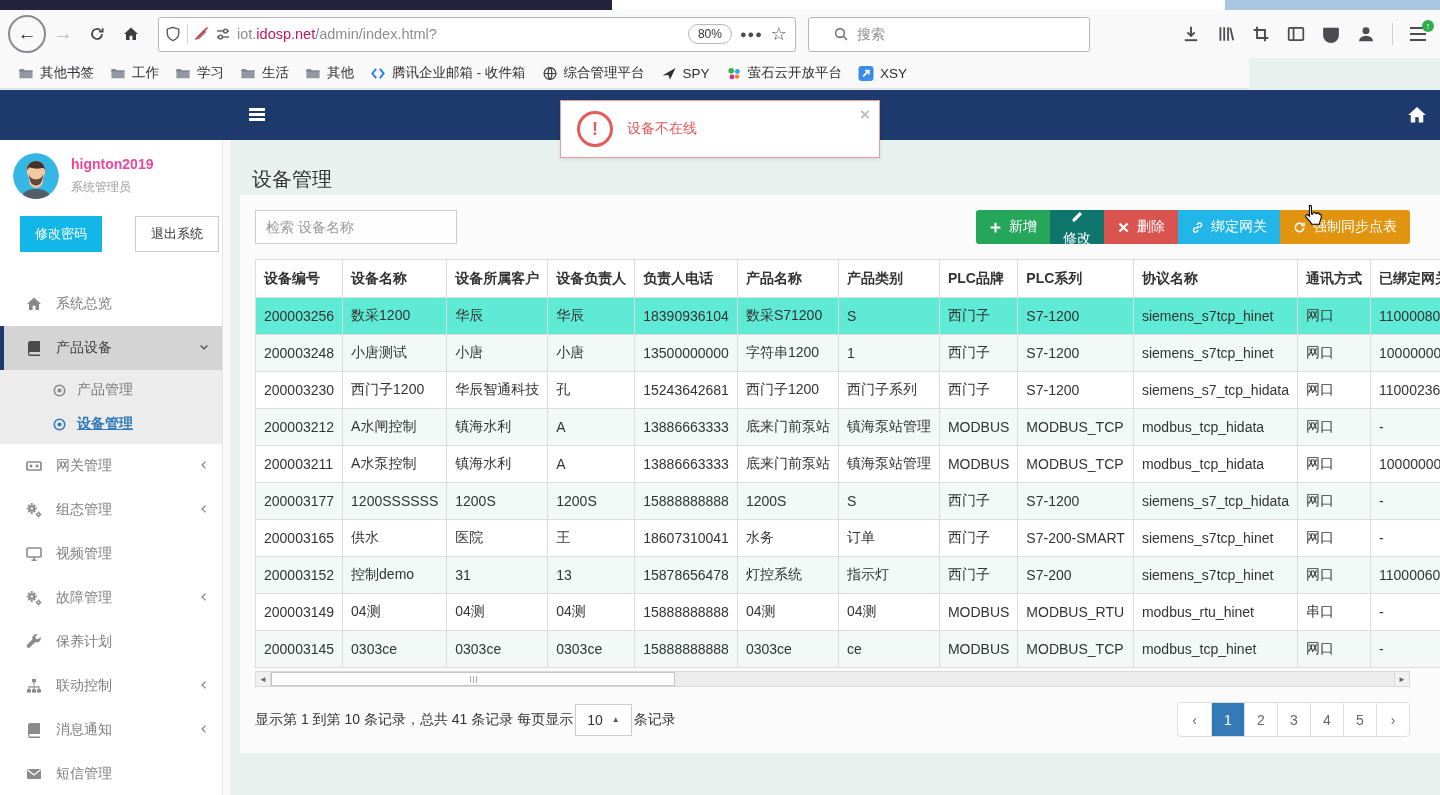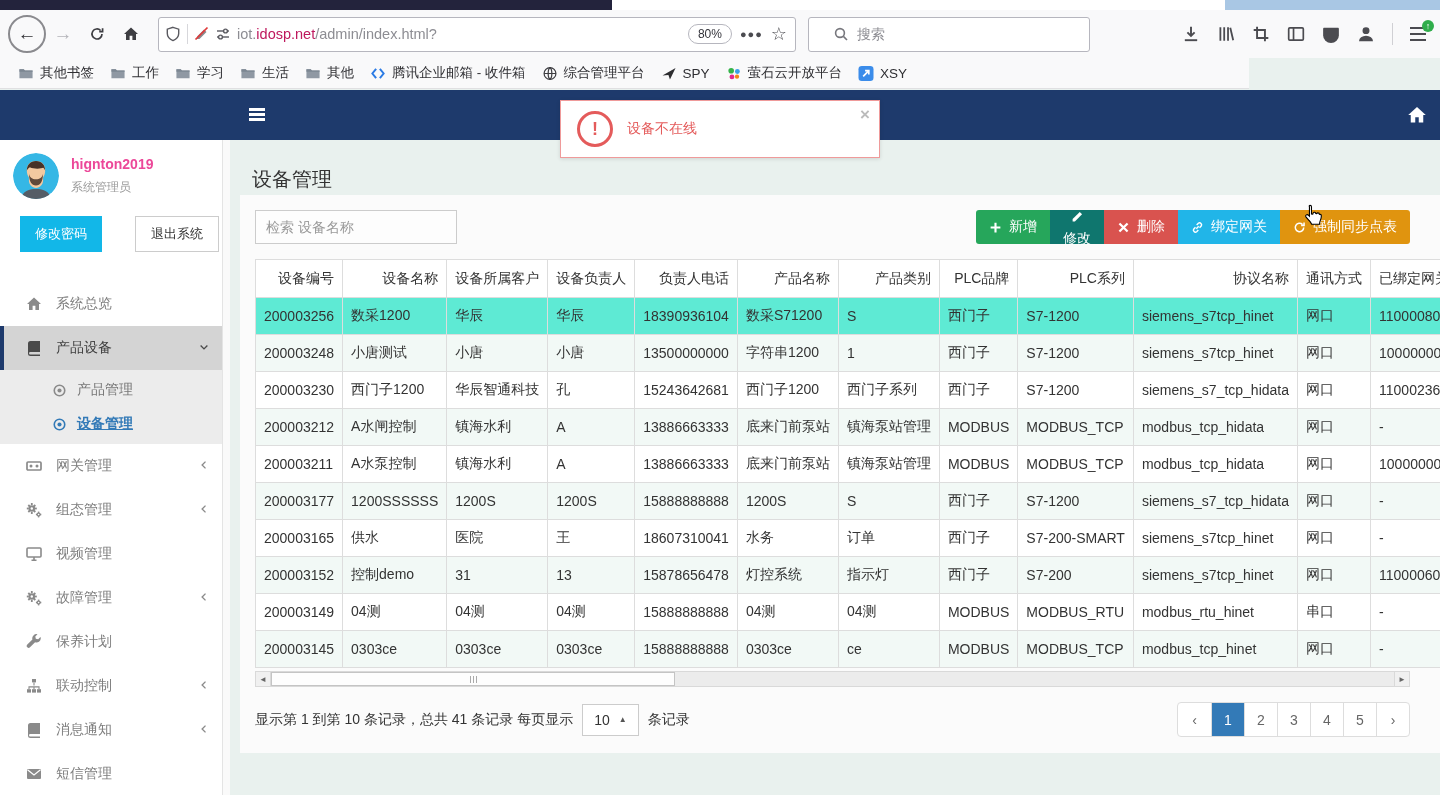--- a/index.html
+++ b/index.html
@@ -99,34 +99,34 @@
   .actions{display:flex;margin-left:auto;}
   .abtn{height:34px;display:flex;align-items:center;gap:7px;padding:0 13px;color:#fff;font-size:14px;
         border:none;font-family:inherit;}
   .abtn .ic{width:13px;height:13px;}
   .abtn:first-child{border-radius:3px 0 0 3px;}
   .abtn:last-child{border-radius:0 3px 3px 0;}
   .tbl-wrap{width:1185px;overflow:hidden;margin-top:15px;}
   table{border-collapse:collapse;table-layout:fixed;background:#fff;}
   th,td{border:1px solid #ddd;font-size:14px;color:#333;padding:9px 8px;white-space:nowrap;overflow:hidden;
         box-sizing:border-box;}
-  th{text-align:right;font-weight:normal;height:38px;}
+  th{text-align:left;font-weight:bold;height:38px;}
   td{text-align:left;height:37px;}
   tr.stripe td{background:#f2f9f6;}
   tr.selected td{background:#5eead4;}
   .hscroll{display:flex;align-items:center;height:16px;margin-top:3px;width:1155px;}
   .hs-btn{width:16px;height:16px;background:#f0f0f0;border:1px solid #d9d9d9;box-sizing:border-box;
           display:flex;align-items:center;justify-content:center;font-size:8px;color:#666;flex:none;}
   .hs-track{flex:1;height:16px;background:#ececec;border:1px solid #d9d9d9;border-left:none;border-right:none;
             position:relative;box-sizing:border-box;}
   .hs-thumb{position:absolute;left:0;top:0;width:36%;height:14px;background:#fdfdfd;border:1px solid #c4c4c4;
             display:flex;align-items:center;justify-content:center;gap:2px;box-sizing:border-box;}
   .hs-thumb i{width:1px;height:7px;background:#aaa;display:block;}
   .pg-row{display:flex;align-items:center;margin-top:15px;font-size:14px;color:#333;width:1155px;}
-  .pp-select{border:1px solid #ccc;background:#fff;padding:7px 11px;margin:0 9px;display:flex;gap:9px;
+  .pp-select{border:1px solid #ccc;background:#fff;padding:7px 11px;margin:0 2px;display:flex;gap:9px;
              align-items:center;font-size:14px;color:#333;}
   .pp-select .caret{font-size:8px;color:#555;}
   .pager{margin-left:auto;display:flex;border:1px solid #ddd;border-radius:4px;overflow:hidden;background:#fff;}
   .pg-btn{min-width:33px;height:33px;display:flex;align-items:center;justify-content:center;color:#666;
           border-left:1px solid #ddd;font-size:14px;box-sizing:border-box;padding:0 4px;}
   .pg-btn:first-child{border-left:none;}
   .pg-btn.active{background:#337ab7;color:#fff;}
 
   
   .alert{position:absolute;left:560px;top:100px;width:320px;height:58px;background:#fff;

